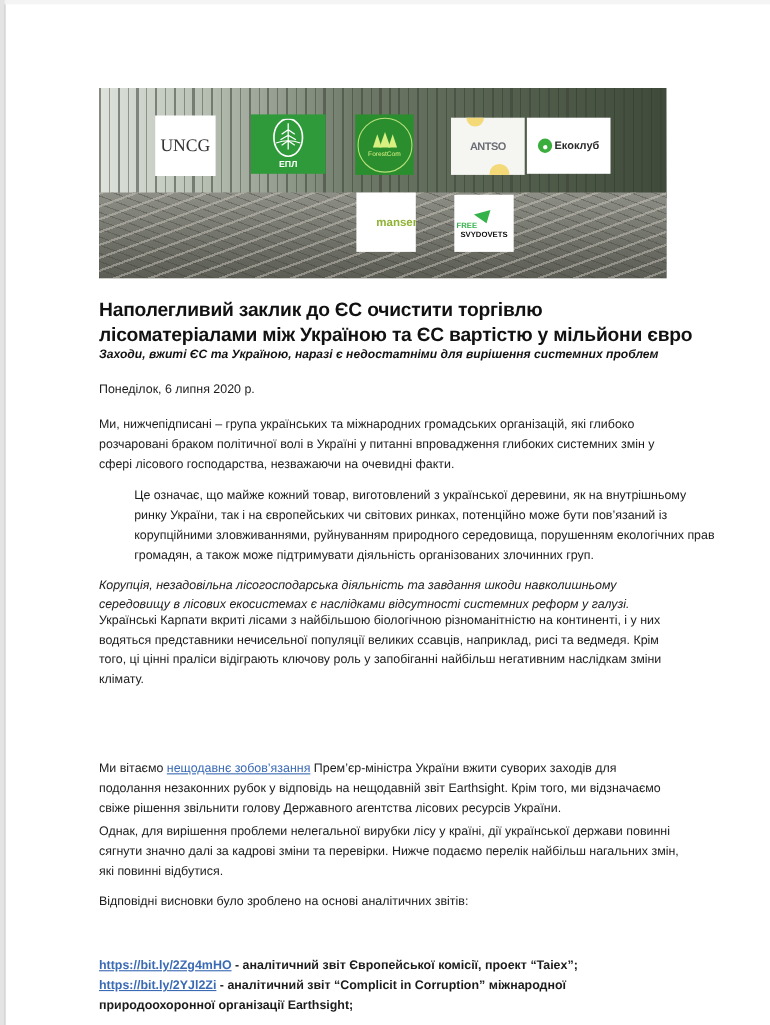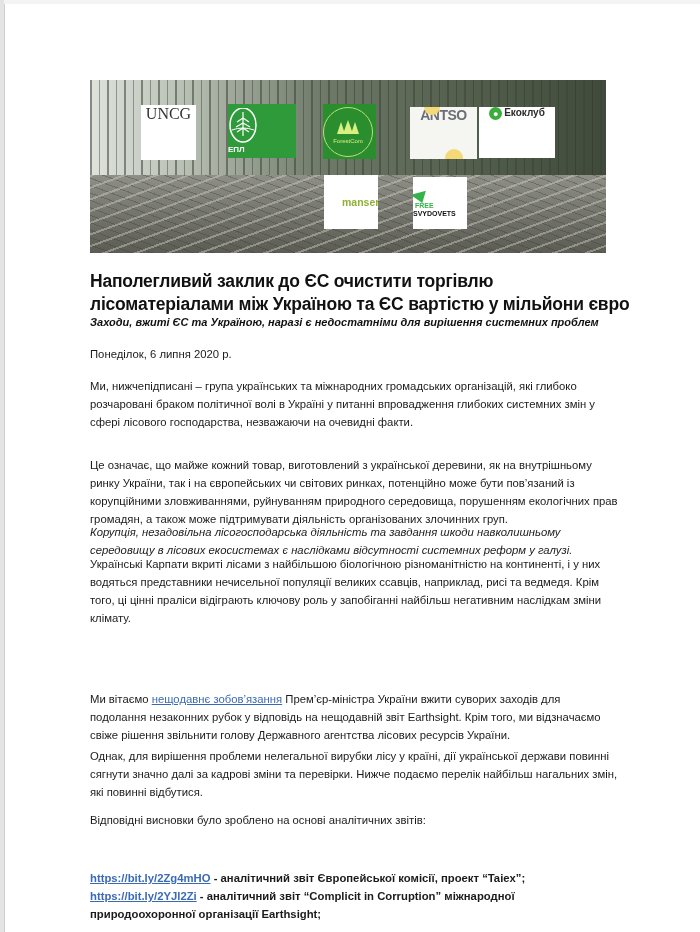--- a/index.html
+++ b/index.html
@@ -34,34 +34,34 @@
       linear-gradient(90deg, #dfe3dc 0%, #b4bcb0 20%, #6f7a69 45%, #56624f 70%, #3f4a3a 100%);
   }
   .banner .ground {
     position: absolute; left: 0; top: 95px; width: 100%; height: 78px;
     background:
       repeating-linear-gradient(160deg, rgba(210,205,195,0.45) 0 2px, rgba(0,0,0,0) 2px 11px),
       repeating-linear-gradient(20deg, rgba(60,60,52,0.35) 0 1px, rgba(0,0,0,0) 1px 7px),
       linear-gradient(180deg, #8e8f86 0%, #6e6f66 60%, #5b5c54 100%);
   }
   .logo {
-    position: absolute; display: flex; justify-content: center;
+    position: absolute; display: flex; align-items: center; justify-content: center;
     background: #ffffff; overflow: hidden; box-sizing: border-box;
   }
   .logo.green { background: #2f9a3a; }
   .logo.green2 { background: #2b8e2e; }
   .logo-unc { left: 51px; top: 25px; width: 55px; height: 55px; }
   .logo-unc .txt { font-family: "Liberation Serif", serif; font-size: 16px; color: #333; letter-spacing: 0px; }
   .logo-epl { left: 138px; top: 24px; width: 68px; height: 54px; flex-direction: column; }
   .logo-epl .txt { color: #fff; font-size: 8px; font-weight: bold; margin-top: 1px; }
   .logo-forest { left: 233px; top: 24px; width: 53px; height: 55px; flex-direction: column; }
   .logo-forest .ring { width: 48px; height: 48px; border: 1px solid #b8e07a; border-radius: 50%; display: flex; flex-direction: column; align-items: center; justify-content: center; }
   .logo-forest .txt { color: #d7f080; font-size: 6px; margin-top: 2px; }
   .logo-antso { left: 320px; top: 27px; width: 67px; height: 52px; background: #f5f5f2; }
-  .logo-antso .txt { font-size: 14px; color: #6b6e74; font-weight: bold; letter-spacing: -0.5px; }
+  .logo-antso .txt { font-size: 10px; color: #6b6e74; font-weight: bold; letter-spacing: -0.5px; }
   .logo-antso .dot1 { position: absolute; left: 14px; top: -8px; width: 16px; height: 16px; border-radius: 50%; background: #f3d978; }
   .logo-antso .dot2 { position: absolute; right: 14px; bottom: -8px; width: 18px; height: 18px; border-radius: 50%; background: #f3d978; }
   .logo-eko { left: 389px; top: 27px; width: 76px; height: 51px; }
   .logo-eko .circle { width: 13px; height: 13px; border-radius: 50%; background: #3aad3c; color: #fff; font-size: 9px; display: flex; align-items: center; justify-content: center; margin-right: 2px; }
   .logo-eko .txt { font-size: 10px; font-weight: bold; color: #2a2a2a; }
   .logo-earth { left: 124px; top: 97px; width: 80px; height: 52px; }
   .logo-earth .txt { font-size: 9px; font-weight: bold; color: #111; letter-spacing: -0.2px; }
   .logo-earth .c { display: inline-block; width: 7px; height: 7px; border: 2px solid #111; border-radius: 50%; border-right-color: transparent; margin-right: 1px; vertical-align: -1px; box-sizing: border-box; }
   .logo-bmf { left: 234px; top: 95px; width: 54px; height: 54px; flex-direction: column; align-items: flex-start; padding-left: 18px; gap: 39px; }
   .logo-bmf .txt { font-size: 10.5px; line-height: 12px; color: #8fb233; font-weight: bold; }
@@ -147,21 +147,21 @@
     </div>
   </div>
 
   <div class="title">Наполегливий заклик до ЄС очистити торгівлю лісоматеріалами між Україною та ЄС вартістю у мільйони євро</div>
   <div class="subtitle">Заходи, вжиті ЄС та Україною, наразі є недостатніми для вирішення системних проблем</div>
 
   <div class="para" style="top:345px;">Понеділок, 6 липня 2020 р.</div>
 
   <div class="para" style="top:377px;">Ми, нижчепідписані – група українських та міжнародних громадських організацій, які глибоко розчаровані браком політичної волі в Україні у питанні впровадження глибоких системних змін у сфері лісового господарства, незважаючи на очевидні факти.</div>
 
-  <div class="para" style="top:456px;">Це означає, що майже кожний товар, виготовлений з української деревини, як на внутрішньому ринку України, так і на європейських чи світових ринках, потенційно може бути пов’язаний із корупційними зловживаннями, руйнуванням природного середовища, порушенням екологічних прав громадян, а також може підтримувати діяльність організованих злочинних груп.</div>
+  <div class="para" style="top:442px;margin-left:32px;">Це означає, що майже кожний товар, виготовлений з української деревини, як на внутрішньому ринку України, так і на європейських чи світових ринках, потенційно може бути пов’язаний із корупційними зловживаннями, руйнуванням природного середовища, порушенням екологічних прав громадян, а також може підтримувати діяльність організованих злочинних груп.</div>
 
   <div class="para" style="top:523px;font-style:italic;">Корупція, незадовільна лісогосподарська діяльність та завдання шкоди навколишньому середовищу в лісових екосистемах є наслідками відсутності системних реформ у галузі.</div>
 
   <div class="para" style="top:555px;">Українські Карпати вкриті лісами з найбільшою біологічною різноманітністю на континенті, і у них водяться представники нечисельної популяції великих ссавців, наприклад, рисі та ведмедя. Крім того, ці цінні праліси відіграють ключову роль у запобіганні найбільш негативним наслідкам зміни клімату.</div>
 
 
   <div class="para" style="top:690px;"><span>Ми вітаємо </span><a class="link">нещодавнє зобов’язання</a><span> Прем’єр-міністра України вжити суворих заходів для подолання незаконних рубок у відповідь на нещодавній звіт Earthsight. Крім того, ми відзначаємо свіже рішення звільнити голову Державного агентства лісових ресурсів України.</span></div>
 
   <div class="para" style="top:747px;">Однак, для вирішення проблеми нелегальної вирубки лісу у країні, дії української держави повинні сягнути значно далі за кадрові зміни та перевірки. Нижче подаємо перелік найбільш нагальних змін, які повинні відбутися.</div>
 

